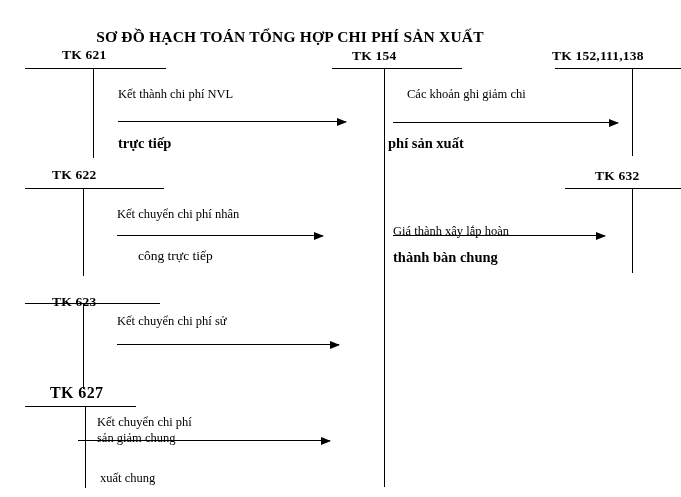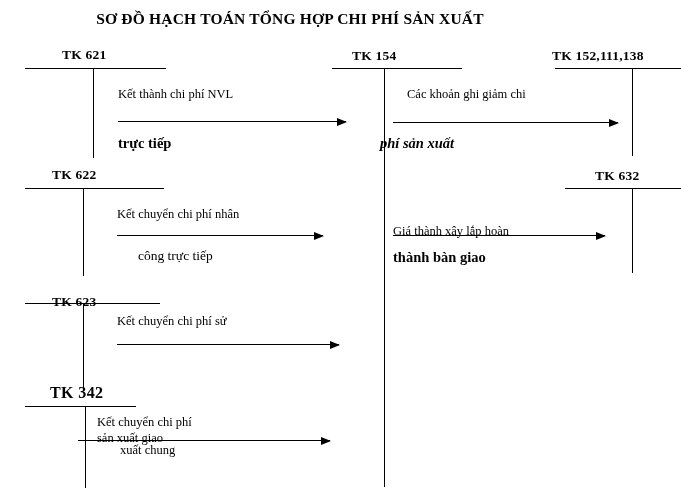--- a/index.html
+++ b/index.html
@@ -14,21 +14,21 @@
     background: #ffffff;
     overflow: hidden;
     font-family: "Liberation Serif", "DejaVu Serif", serif;
     color: #000000;
   }
 
   
   .title {
     position: absolute;
     left: 0;
-    top: 10px;
+    top: 28px;
     width: 580px;
     text-align: center;
     font-family: "Liberation Serif", "DejaVu Serif", serif;
     font-size: 15.5px;
     font-weight: bold;
     letter-spacing: 0.2px;
     white-space: nowrap;
   }
 
   
@@ -119,40 +119,40 @@
   <div class="arrow" style="left:117px; top:235px; width:206px;"></div>
   <div class="caption semi" style="left:117px; top:249px;margin-left:21px;">công trực tiếp</div>
 
   <div class="acct-label" style="left:52px; top:282px;margin-top:12px;">TK 623</div>
   <div class="hline" style="left:25px; top:303px; width:135px;"></div>
   <div class="vline" style="left:83px; top:303px; height:86px;"></div>
 
   <div class="caption thin" style="left:117px; top:315px;">Kết chuyển chi phí sử</div>
   <div class="arrow" style="left:117px; top:344px; width:222px;"></div>
 
-  <div class="acct-label big" style="left:50px; top:384px;">TK 342</div>
+  <div class="acct-label big" style="left:50px; top:384px;">TK 627</div>
   <div class="hline" style="left:25px; top:406px; width:111px;"></div>
   <div class="vline" style="left:85px; top:406px; height:82px;"></div>
 
   <div class="caption thin" style="left:97px; top:416px;">Kết chuyển chi phí</div>
   <div class="arrow" style="left:78px; top:440px; width:252px;"></div>
-  <div class="caption thin" style="left:97px; top:432px;">sản xuất giao</div>
-  <div class="caption thin" style="left:100px; top:444px;margin-left:20px;">xuất chung</div>
+  <div class="caption thin" style="left:97px; top:432px;">sản giảm chung</div>
+  <div class="caption thin" style="left:100px; top:472px;">xuất chung</div>
 
   <div class="acct-label" style="left:352px; top:48px;">TK 154</div>
   <div class="hline" style="left:332px; top:68px; width:130px;"></div>
   <div class="vline" style="left:384px; top:68px; height:419px;"></div>
 
   <div class="caption thin" style="left:407px; top:88px;">Các khoản ghi giảm chi</div>
   <div class="arrow" style="left:393px; top:122px; width:225px;"></div>
-  <div class="caption heavy" style="left:380px; top:136px;font-style:italic;">phí sản xuất</div>
+  <div class="caption heavy" style="left:388px; top:136px;">phí sản xuất</div>
 
   <div class="caption thin" style="left:393px; top:206px;margin-top:19px;">Giá thành xây lắp hoàn</div>
   <div class="arrow" style="left:393px; top:235px; width:212px;"></div>
-  <div class="caption heavy" style="left:393px; top:250px;">thành bàn giao</div>
+  <div class="caption heavy" style="left:393px; top:250px;">thành bàn chung</div>
 
   <div class="acct-label" style="left:552px; top:48px;">TK 152,111,138</div>
   <div class="hline" style="left:555px; top:68px; width:126px;"></div>
   <div class="vline" style="left:632px; top:68px; height:88px;"></div>
 
   <div class="acct-label" style="left:595px; top:168px;">TK 632</div>
   <div class="hline" style="left:565px; top:188px; width:116px;"></div>
   <div class="vline" style="left:632px; top:188px; height:85px;"></div>
 
 </div>

